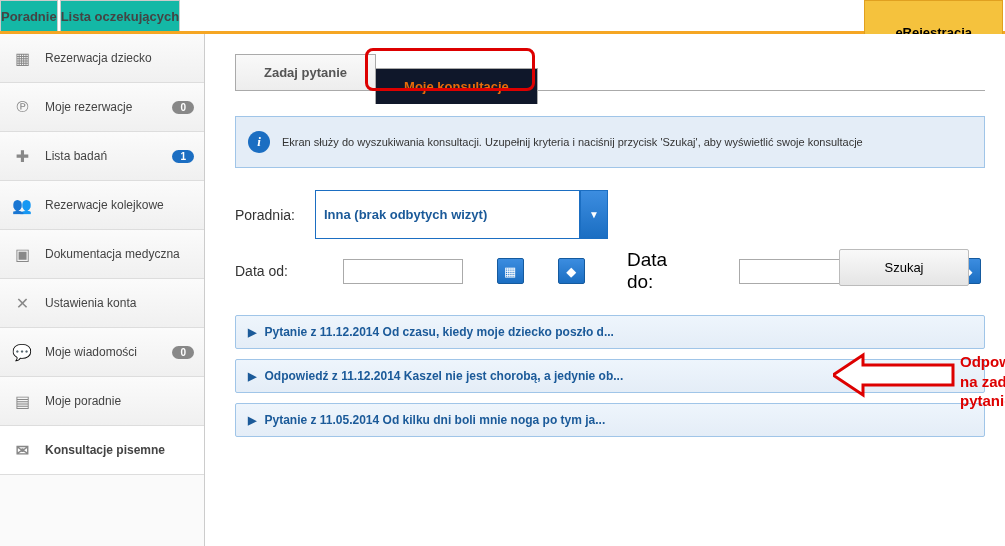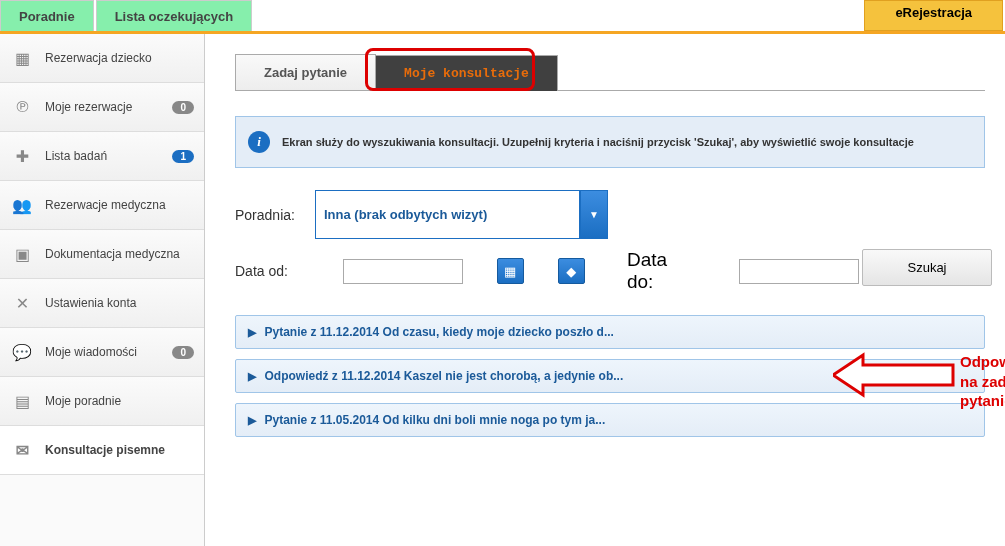--- a/index.html
+++ b/index.html
@@ -1,44 +1,44 @@
 <!DOCTYPE html>
 <html><head>
   <meta charset="utf-8">
   <style>
     * { margin: 0; padding: 0; box-sizing: border-box; font-family: Arial, sans-serif; }
     body { background: #fff; width: 1005px; height: 546px; overflow: hidden; }
     .top-tabs { background: #fff; display: flex; border-bottom: 3px solid #f5a623; height: 34px; }
-    .top-tab { padding: 8px 18px; font-size: 13px; font-weight: bold; color: #444; border: 1px solid #ccc; border-bottom: none; margin-right: 2px; background: #86efac; cursor: pointer; }
-    .top-tab-right { margin-left: auto; background: #f5c23d; border: 1px solid #e0a020; color: #000; padding: 4px 30px; }
+    .top-tab { padding: 8px 0; font-size: 13px; font-weight: bold; color: #444; border: 1px solid #ccc; border-bottom: none; margin-right: 2px; background: #14b8a6; cursor: pointer; }
+    .top-tab-right { margin-left: auto; background: #f5c23d; border: 1px solid #e0a020; color: #000; padding: 24px 30px; }
     .main { display: flex; height: calc(100% - 34px); }
     .sidebar { width: 205px; background: #fafafa; border-right: 1px solid #ccc; }
     .side-item { display: flex; align-items: center; padding: 14px 10px; border-bottom: 1px solid #ddd; background: linear-gradient(#fbfbfb,#f0f0f0); font-size: 12px; color: #444; cursor: pointer; }
     .side-item.active { background: #fff; font-weight: bold; }
     .side-icon { width: 25px; height: 20px; margin-right: 10px; display: flex; align-items: center; justify-content: center; color: #888; font-size: 16px; }
     .badge { margin-left: auto; background: #888; color: #fff; border-radius: 9px; font-size: 10px; padding: 1px 8px; font-weight: bold; }
     .badge.blue { background: #1b6ec2; }
     .content { flex: 1; padding: 20px 20px 20px 30px; position: relative; background: #fff; }
     .inner-tabs { display: flex; border-bottom: 1px solid #aaa; }
     .inner-tab { padding: 10px 28px; font-size: 13px; font-weight: bold; border: 1px solid #aaa; border-bottom: none; background: linear-gradient(#f9f9f9,#ededed); color: #555; margin-right: -1px; cursor: pointer; }
-    .inner-tab.active { background: #404040; color: #e86c0a; position: relative; top: 1px; font-family: Liberation Mono, monospace; }
+    .inner-tab.active { background: #0f172a; color: #e86c0a; position: relative; top: 14px; }
     .highlight-box { position: absolute; border: 3px solid #d00; border-radius: 8px; pointer-events: none; }
     .info-panel { margin-top: 25px; border: 1px solid #a0c5e8; background: #e4edf7; padding: 14px 12px; display: flex; align-items: center; }
     .info-icon { width: 22px; height: 22px; background: #1b6ec2; color: #fff; border-radius: 50%; display: flex; align-items: center; justify-content: center; font-weight: bold; font-style: italic; font-size: 13px; margin-right: 12px; flex-shrink: 0; font-family: Georgia, serif; }
-    .info-text { font-size: 11px; color: #333; font-weight: bold; }
+    .info-text { font-size: 11px; color: #333; font-weight: normal; }
     .filter-row { margin-top: 22px; display: flex; align-items: center; }
     .label { font-size: 14px; color: #333; width: 80px; }
     .select-wrap { display: flex; }
     .select-val { border: 1px solid #1b6ec2; padding: 16px 8px; width: 265px; font-size: 13px; font-weight: bold; color: #1b5a99; background: #fff; }
     .select-btn { width: 28px; background: linear-gradient(#3c8de0,#1b6ec2); border: 1px solid #1b6ec2; display:flex; align-items:center; justify-content:center; color:#fff; font-size:10px; cursor:pointer; }
     .date-row { margin-top: 10px; display: flex; align-items: center; gap: 30px; }
     .date-input { border: 1px solid #aaa; padding: 4px; width: 120px; font-size: 13px; margin-right: 4px; background:#fff; }
     .icon-btn { width: 28px; height: 26px; background: linear-gradient(#3c8de0,#1b6ec2); border: 1px solid #155a9e; display: flex; align-items:center; justify-content:center; color:#fff; margin-right: 4px; font-size: 13px; cursor:pointer; border-radius: 2px; }
     .date-sep { margin: 0 12px 0 8px; font-size: 19px; }
-    .search-btn { position: absolute; right: 13px; top: 215px; width: 130px; padding: 10px; background: linear-gradient(#f9f9f9,#e5e5e5); border: 1px solid #bbb; font-size: 13px; cursor:pointer; text-align:center; border-radius: 2px; }
+    .search-btn { position: absolute; right: 36px; top: 215px; width: 130px; padding: 10px; background: linear-gradient(#f9f9f9,#e5e5e5); border: 1px solid #bbb; font-size: 13px; cursor:pointer; text-align:center; border-radius: 2px; }
     .acc-item { margin-top: 10px; border: 1px solid #a0c5e8; background: linear-gradient(#eef5fc,#e4edf7); padding: 9px 12px; font-size: 12px; font-weight: bold; color: #1b5a99; cursor: pointer; display: flex; align-items:center; border-radius: 2px; }
     .acc-first { margin-top: 22px; }
     .tri { color: #1b5a99; margin-right: 8px; font-size: 11px; }
     .arrow-svg { position: absolute; top: 316px; left: 628px; pointer-events:none; }
     .arrow-label { position: absolute; top: 318px; left: 755px; color: #d00; font-weight: bold; font-size: 15px; line-height: 1.3; }
   </style>
 </head>
 <body>
 
 <div class="top-tabs">
@@ -58,21 +58,21 @@
       <span>Moje rezerwacje</span>
       <span class="badge">0</span>
     </div>
     <div class="side-item">
       <span class="side-icon">✚</span>
       <span>Lista badań</span>
       <span class="badge blue">1</span>
     </div>
     <div class="side-item">
       <span class="side-icon">👥</span>
-      <span>Rezerwacje medyczna</span>
+      <span>Rezerwacje kolejkowe</span>
     </div>
     <div class="side-item">
       <span class="side-icon">▣</span>
       <span>Dokumentacja medyczna</span>
     </div>
     <div class="side-item">
       <span class="side-icon">✕</span>
       <span>Ustawienia konta</span>
     </div>
     <div class="side-item">

